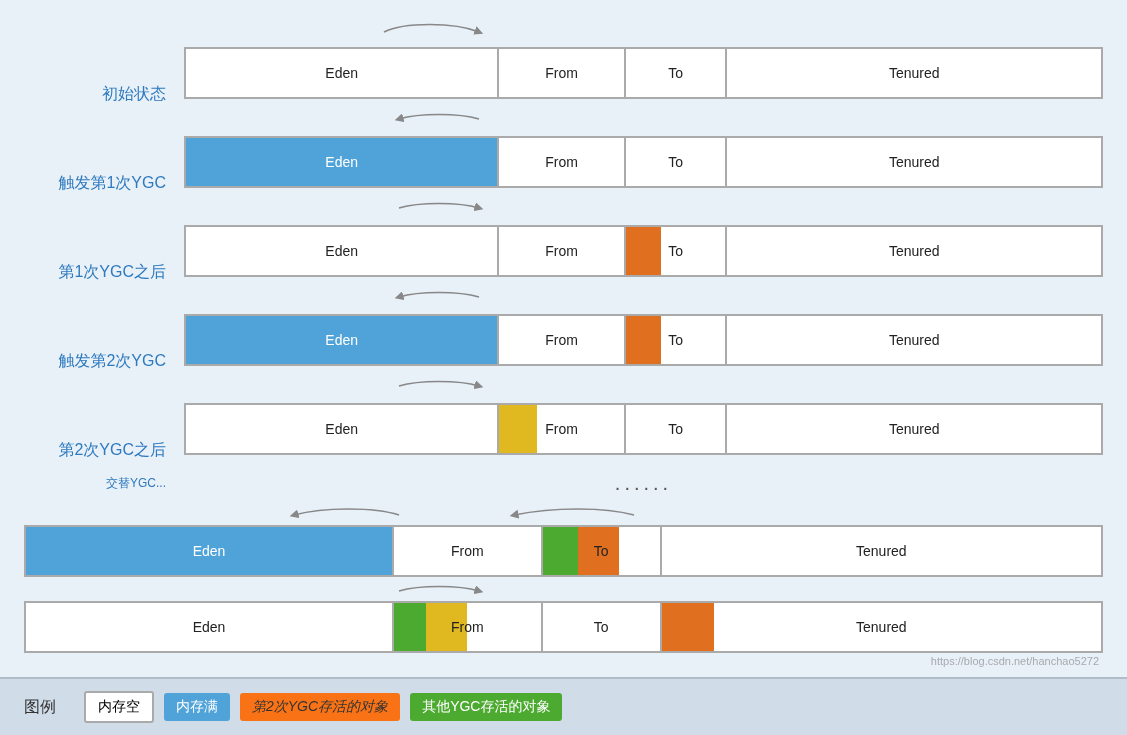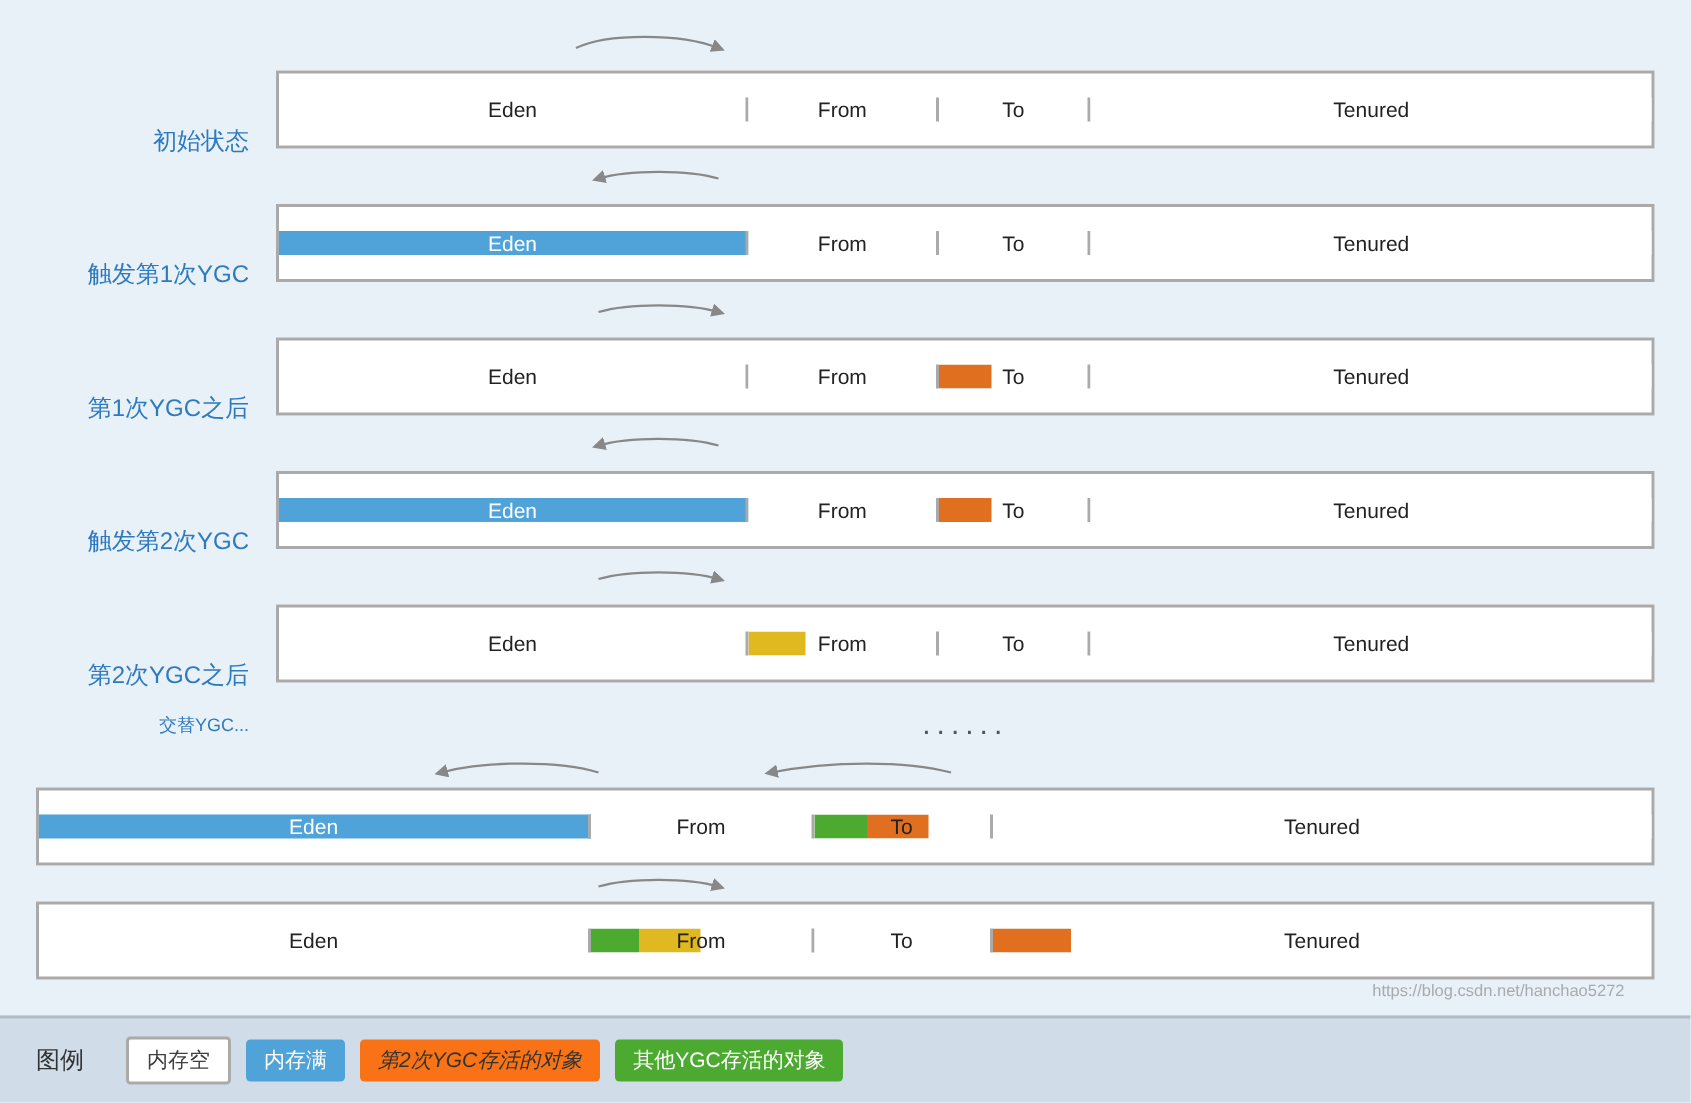--- a/index.html
+++ b/index.html
@@ -32,21 +32,20 @@
       margin-top: 44px;
     }
     .memory-bar {
       flex: 1;
       display: flex;
       height: 52px;
       border: 2px solid #aaa;
       background: #fff;
       position: relative;
       overflow: visible;
-      align-items: center;
     }
     .seg {
       display: flex;
       align-items: center;
       justify-content: center;
       font-size: 14px;
       font-weight: 500;
       color: #222;
       border-right: 2px solid #aaa;
       position: relative;
@@ -84,28 +83,28 @@
       display: flex;
       align-items: center;
       justify-content: center;
       padding: 5px 12px;
       border-radius: 3px;
       font-size: 14px;
       font-weight: 500;
       color: #fff;
     }
     .legend-item.white-box {
-      color: #404040;
+      color: #000000;
       border: 2px solid #aaa;
       background: #fff;
     }
     .watermark {
       position: absolute;
       bottom: 68px;
-      right: 44px;
+      right: 28px;
       font-size: 11px;
       color: #999;
       opacity: 0.8;
       padding-left: 36px;
     }
     .page-wrapper {
       position: relative;
       min-height: 735px;
       display: flex;
       flex-direction: column;

